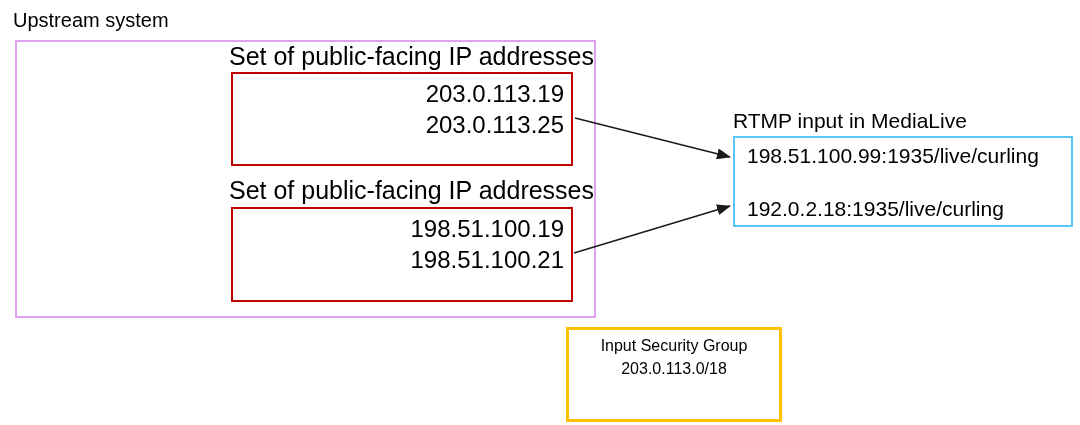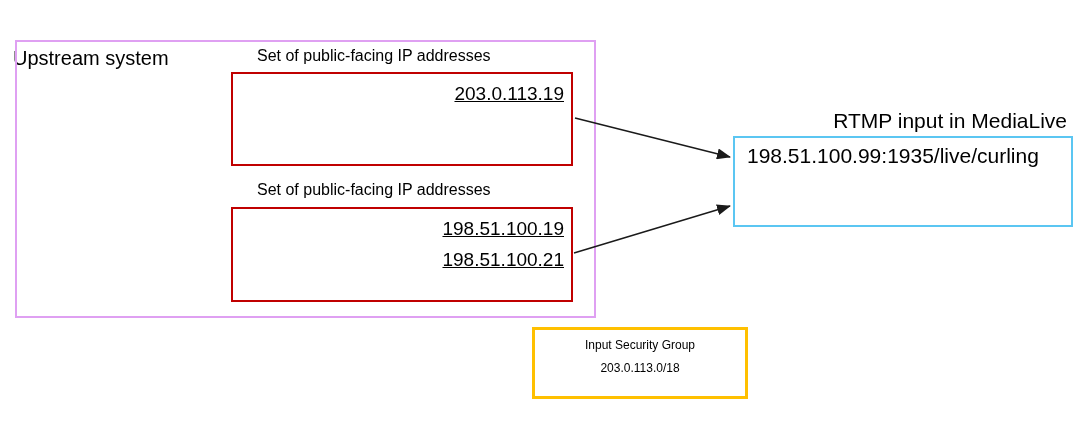--- a/index.html
+++ b/index.html
@@ -17,61 +17,57 @@
     overflow: hidden;
   }
   .abs { position: absolute; }
 
   .diagram-title {
     left: 13px;
     top: 8px;
     font-size: 20px;
     line-height: 24px;
     white-space: nowrap;
-    margin-top: 38px;
   }
 
   .upstream-box {
     left: 15px;
     top: 40px;
     width: 581px;
     height: 278px;
     border: 2px solid var(--upstream_border, #dfa0f2);
     box-sizing: border-box;
   }
 
   .set-label {
-    font-size: 16px;
+    font-size: 25px;
     line-height: 24px;
     white-space: nowrap;
-    margin-left: 28px;
   }
   .set-label-1 { left: 229px; top: 44px; }
   .set-label-2 { left: 229px; top: 178px; }
 
   .ip-box {
     left: 231px;
     width: 342px;
     border: 2px solid var(--ip_set_border, #c00000);
     box-sizing: border-box;
     text-align: right;
     padding: 4px 7px 0 0;
-    font-size: 19px;
+    font-size: 24px;
     line-height: 31px;
-    text-decoration: underline;
   }
   .ip-box-1 { top: 72px; height: 94px; }
   .ip-box-2 { top: 207px; height: 95px; }
   .ip-box div { white-space: nowrap; }
 
   .rtmp-label-wrap {
     left: 733px;
     top: 109px;
     width: 334px;
-    text-align: right;
     font-size: 21px;
     line-height: 24px;
     white-space: nowrap;
   }
 
   .rtmp-box {
     left: 733px;
     top: 136px;
     width: 340px;
     height: 91px;
@@ -80,29 +76,29 @@
     padding: 5px 0 0 12px;
     font-size: 21px;
   }
   .rtmp-box .endpoint {
     line-height: 26px;
     white-space: nowrap;
   }
   .rtmp-box .endpoint + .endpoint { margin-top: 27px; }
 
   .secgroup-box {
-    left: 532px;
+    left: 566px;
     top: 327px;
     width: 216px;
-    height: 72px;
+    height: 95px;
     border: 3px solid var(--security_border, #ffc000);
     box-sizing: border-box;
     text-align: center;
     padding-top: 4px;
-    font-size: 12px;
+    font-size: 16px;
     line-height: 23px;
   }
   .secgroup-box div { white-space: nowrap; }
 
   .arrow-layer {
     left: 0;
     top: 0;
     width: 1080px;
     height: 425px;
     pointer-events: none;
@@ -119,31 +115,33 @@
 
 <div id="canvas">
 
   <div class="abs diagram-title">Upstream system</div>
 
   <div class="abs upstream-box"></div>
 
   <div class="abs set-label set-label-1">Set of public-facing IP addresses</div>
   <div class="abs ip-box ip-box-1">
     <div>203.0.113.19</div>
+    <div>203.0.113.25</div>
   </div>
 
   <div class="abs set-label set-label-2">Set of public-facing IP addresses</div>
   <div class="abs ip-box ip-box-2">
     <div>198.51.100.19</div>
     <div>198.51.100.21</div>
   </div>
 
   <div class="abs rtmp-label-wrap">RTMP input in MediaLive</div>
   <div class="abs rtmp-box">
     <div class="endpoint">198.51.100.99:1935/live/curling</div>
+    <div class="endpoint">192.0.2.18:1935/live/curling</div>
   </div>
 
   <div class="abs secgroup-box">
     <div>Input Security Group</div>
     <div>203.0.113.0/18</div>
   </div>
 
   <svg class="abs arrow-layer" viewBox="0 0 1080 425" xmlns="http://www.w3.org/2000/svg">
     <defs>
       <marker id="arrowhead" markerUnits="userSpaceOnUse" markerWidth="14" markerHeight="11" viewBox="0 0 14 11" refX="13" refY="5.5" orient="auto">

